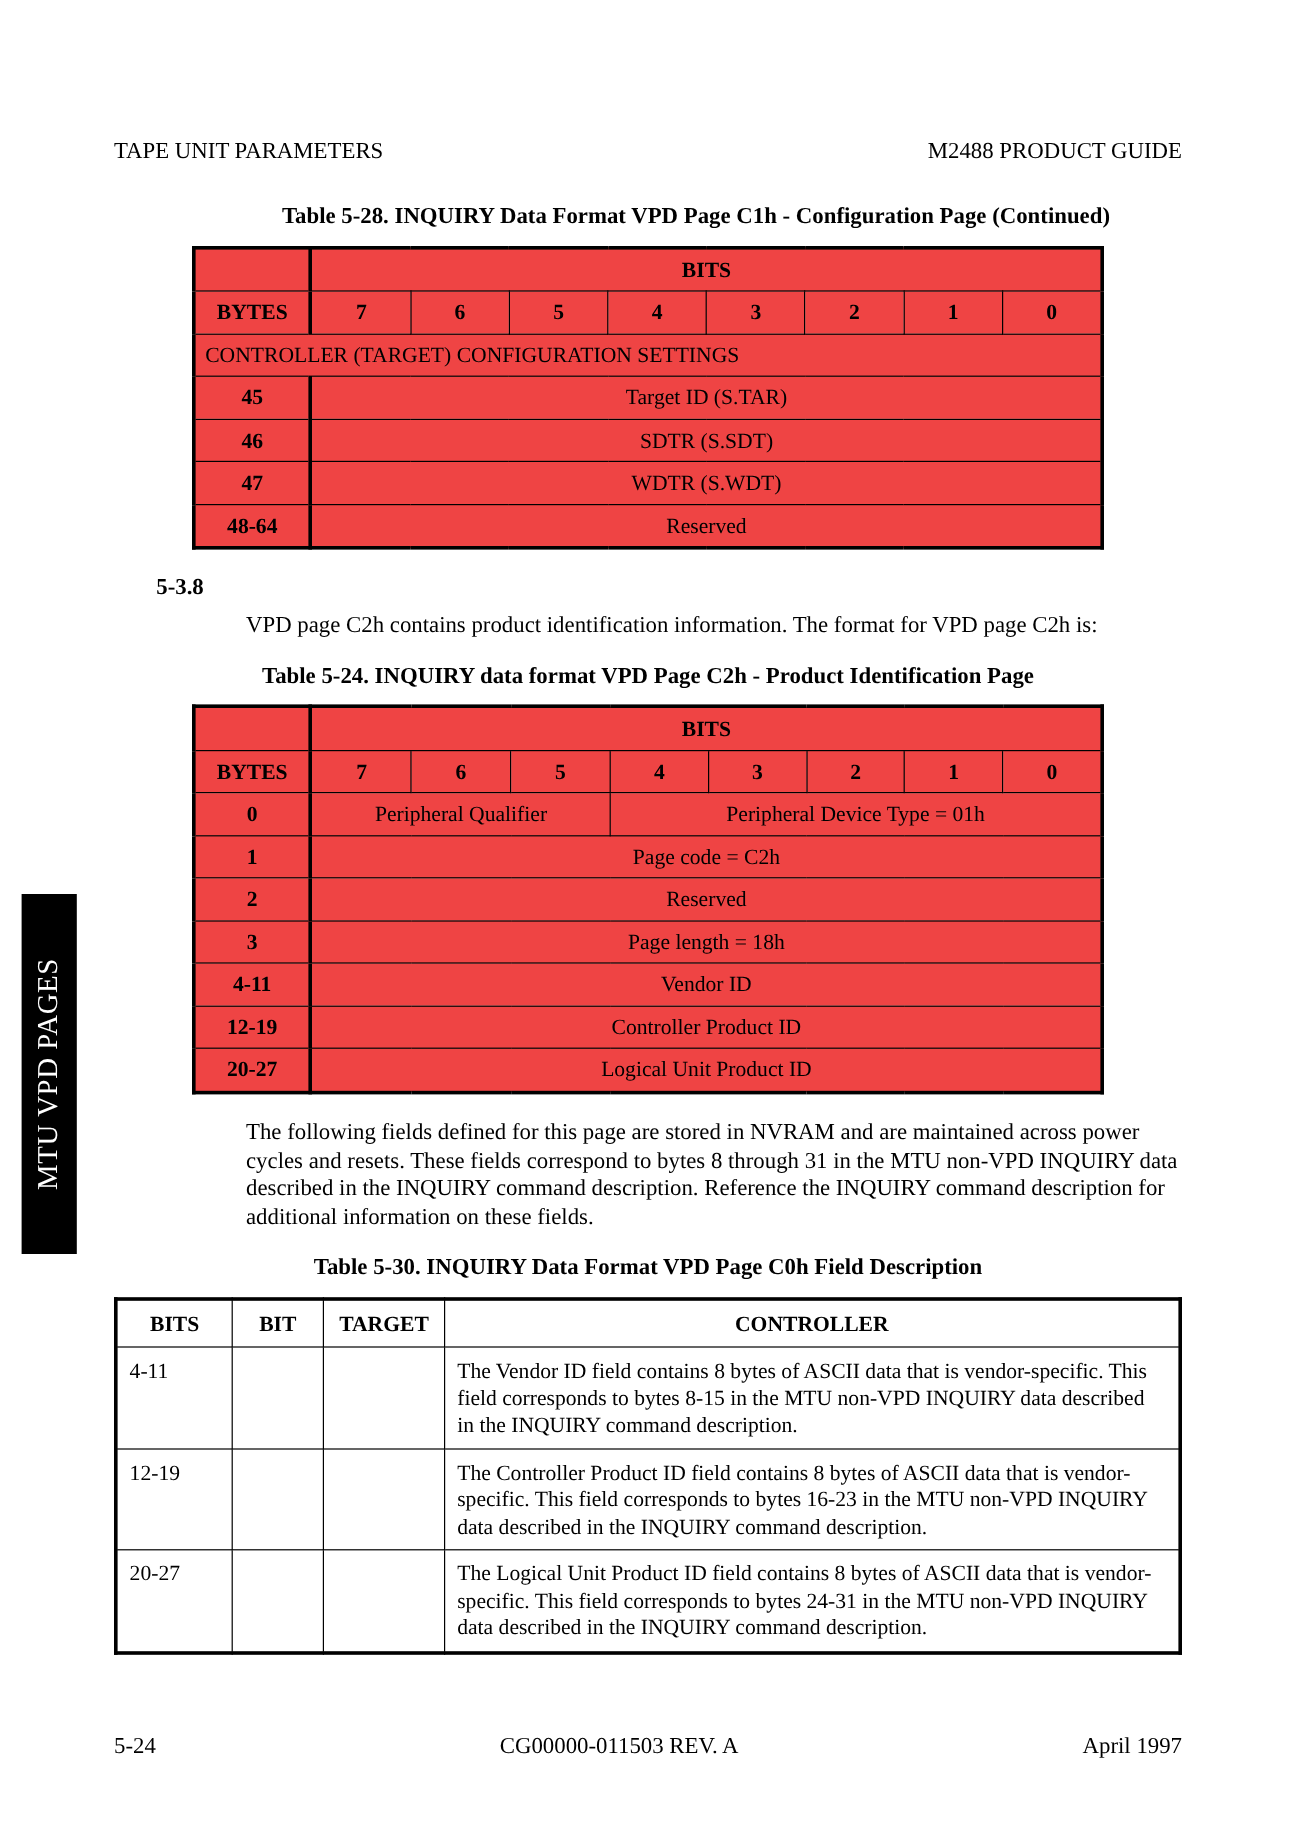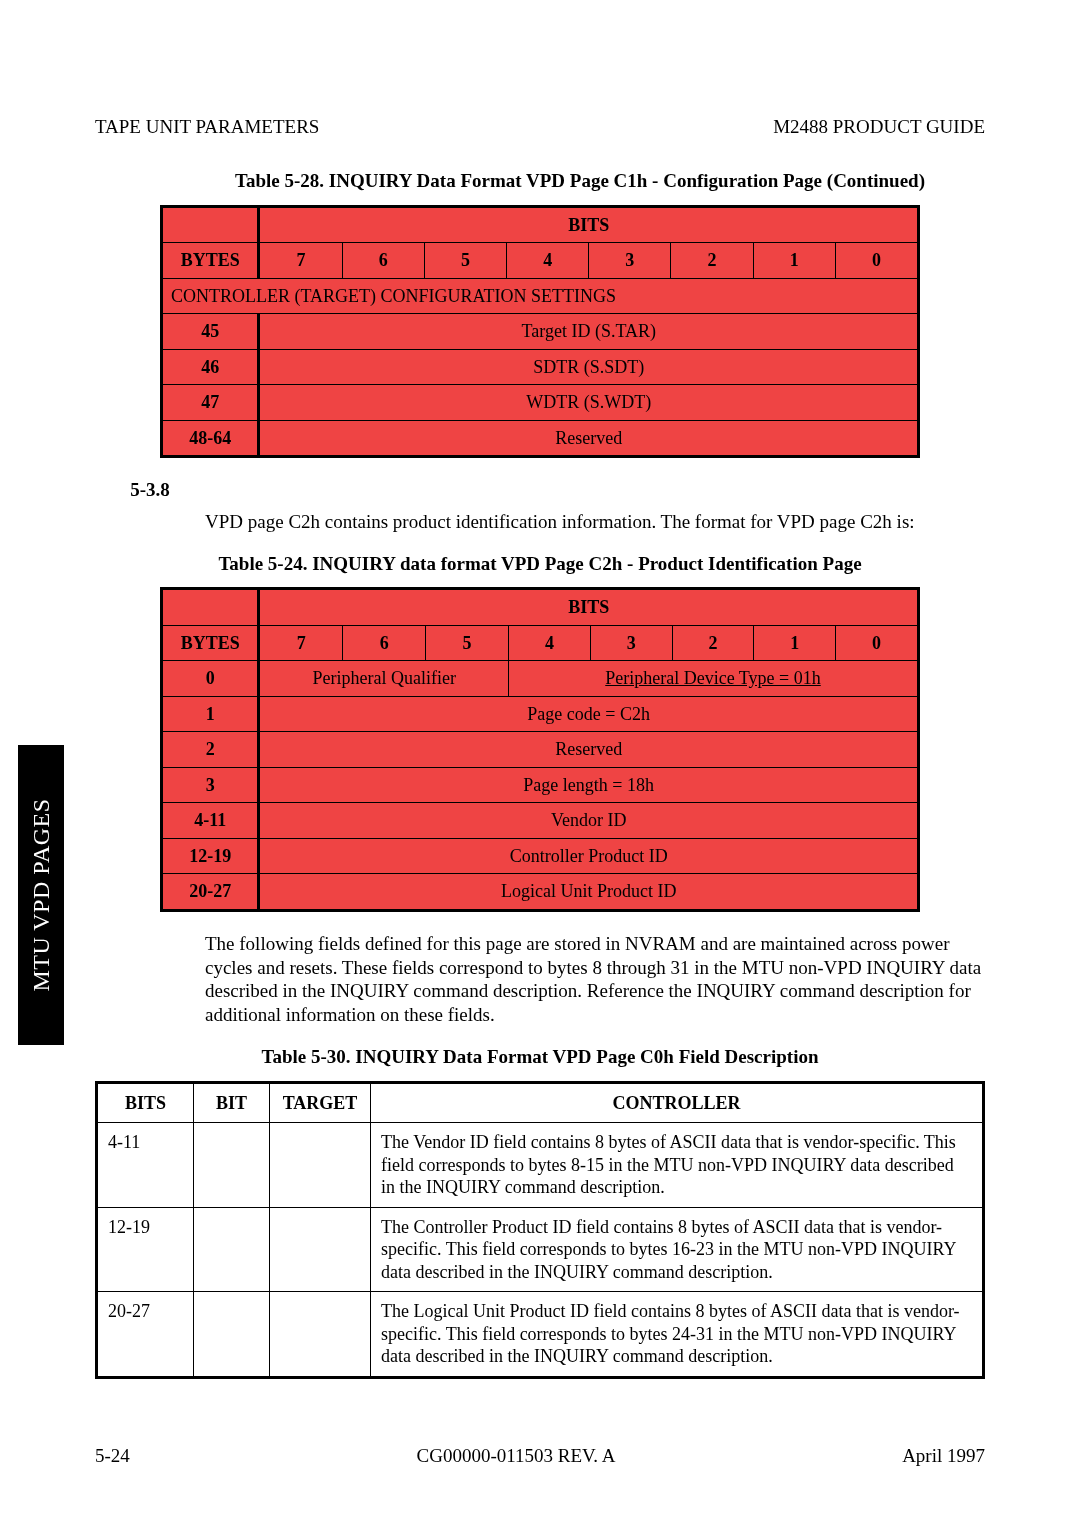--- a/index.html
+++ b/index.html
@@ -205,21 +205,21 @@
       <th class="bit-col">5</th>
       <th class="bit-col">4</th>
       <th class="bit-col">3</th>
       <th class="bit-col">2</th>
       <th class="bit-col">1</th>
       <th class="bit-col" style="border-right:3px solid #000;">0</th>
     </tr>
     <tr>
       <td class="first-col row-label" style="border-left:3px solid #000;">0</td>
       <td colspan="3" class="pq">Peripheral Qualifier</td>
-      <td colspan="5" class="pq" style="border-right:3px solid #000;text-decoration:underline;">Peripheral Device Type = 01h</td>
+      <td colspan="5" class="pq" style="border-right:3px solid #000;">Peripheral Device Type = 01h</td>
     </tr>
     <tr>
       <td class="first-col row-label" style="border-left:3px solid #000;">1</td>
       <td colspan="8" style="border-right:3px solid #000;">Page code  = C2h</td>
     </tr>
     <tr>
       <td class="first-col row-label" style="border-left:3px solid #000;">2</td>
       <td colspan="8" style="border-right:3px solid #000;">Reserved</td>
     </tr>
     <tr>

